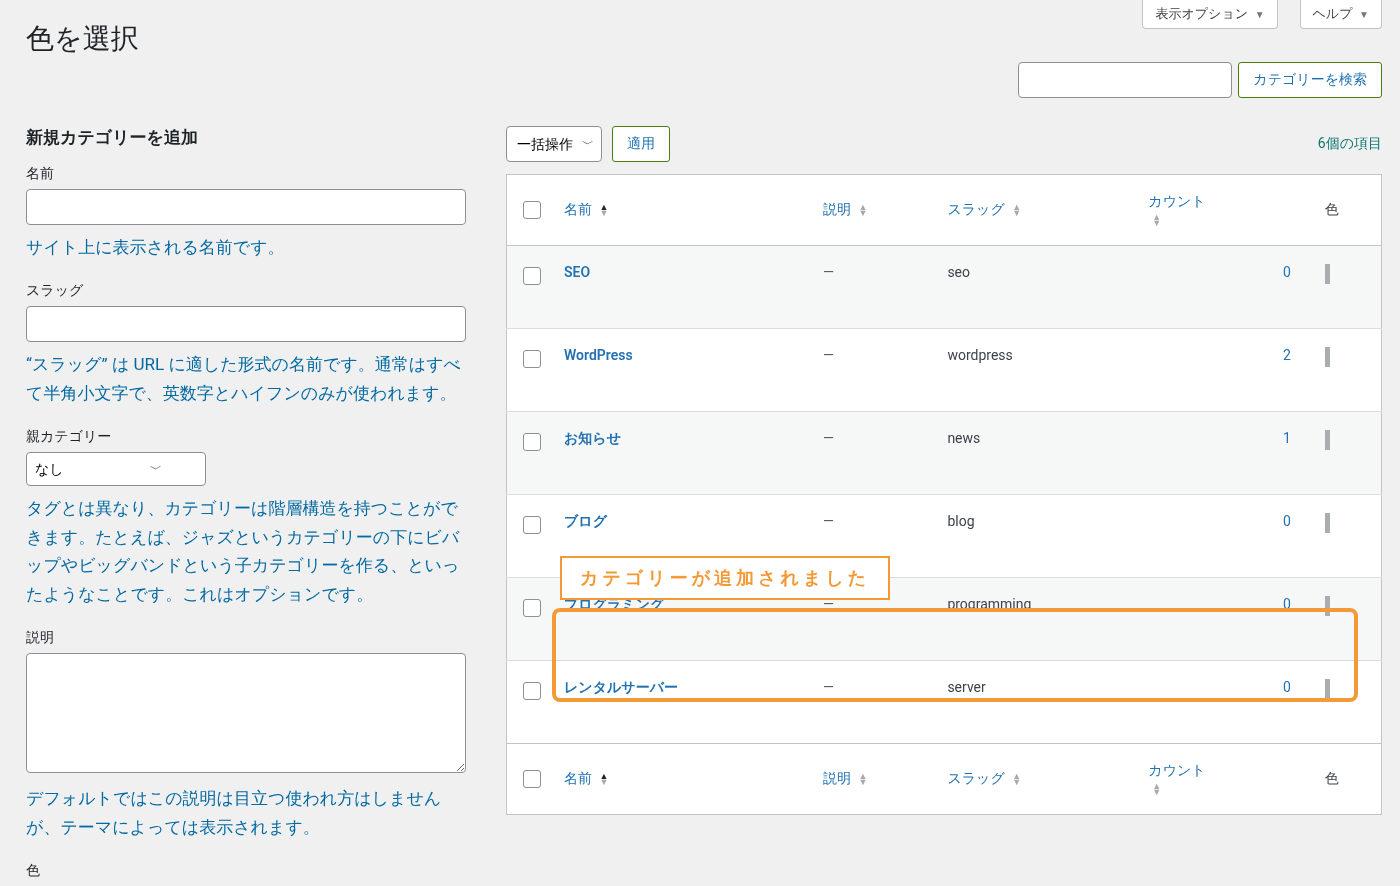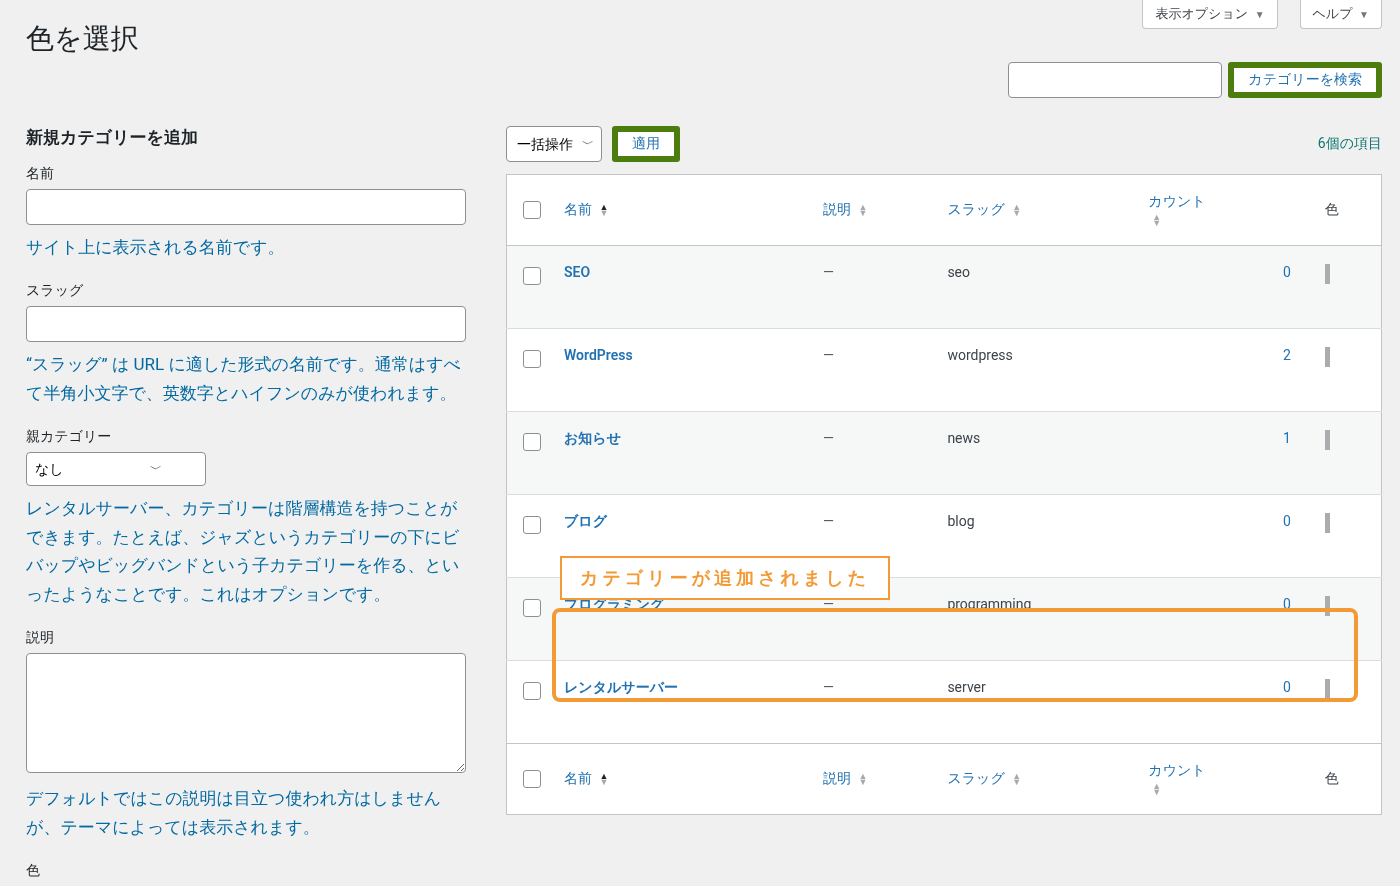--- a/index.html
+++ b/index.html
@@ -48,21 +48,21 @@
   .search-input {
     height: 36px;
     width: 214px;
     border: 1px solid #8c8f94;
     border-radius: 4px;
     padding: 0 8px;
     font-size: 14px;
   }
   .button-secondary {
     background: #fff;
-    border: 6px solid #4d7c0f;
+    border: 1px solid #4d7c0f;
     color: #2271b1;
     border-radius: 3px;
     padding: 0 14px;
     height: 36px;
     font-size: 14px;
     cursor: pointer;
   }
   .cols {
     display: flex;
     align-items: flex-start;
@@ -284,21 +284,21 @@
     </div>
 
     <div class="form-field">
       <label>親カテゴリー</label>
       <div class="select-wrap">
         <select>
           <option>なし</option>
         </select>
         <span class="chev">﹀</span>
       </div>
-      <p class="desc">レンタルサーバー、カテゴリーは階層構造を持つことができます。たとえば、ジャズというカテゴリーの下にビバップやビッグバンドという子カテゴリーを作る、といったようなことです。これはオプションです。</p>
+      <p class="desc">タグとは異なり、カテゴリーは階層構造を持つことができます。たとえば、ジャズというカテゴリーの下にビバップやビッグバンドという子カテゴリーを作る、といったようなことです。これはオプションです。</p>
     </div>
 
     <div class="form-field">
       <label>説明</label>
       <textarea style=""></textarea>
       <p class="desc">デフォルトではこの説明は目立つ使われ方はしませんが、テーマによっては表示されます。</p>
     </div>
 
     <div class="form-field" style="margin-bottom:4px;">
       <label>色</label>

